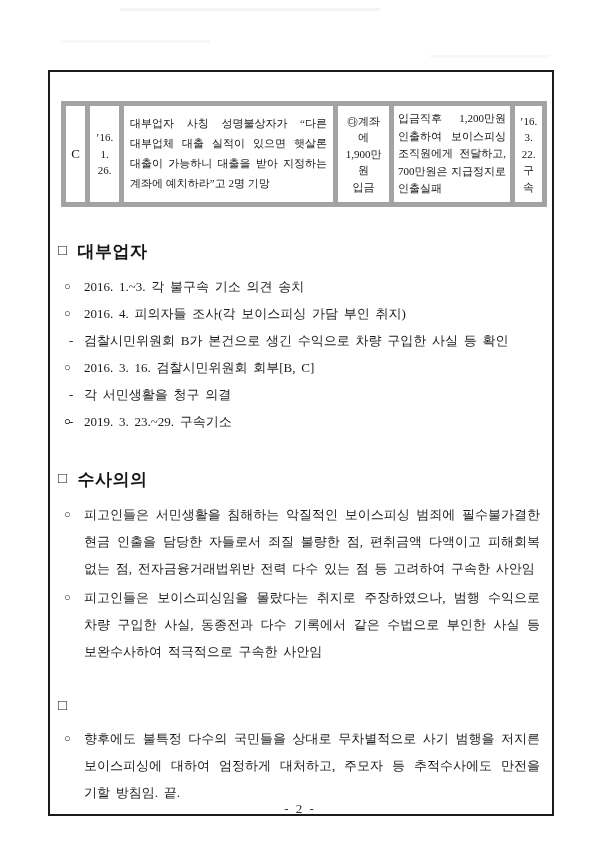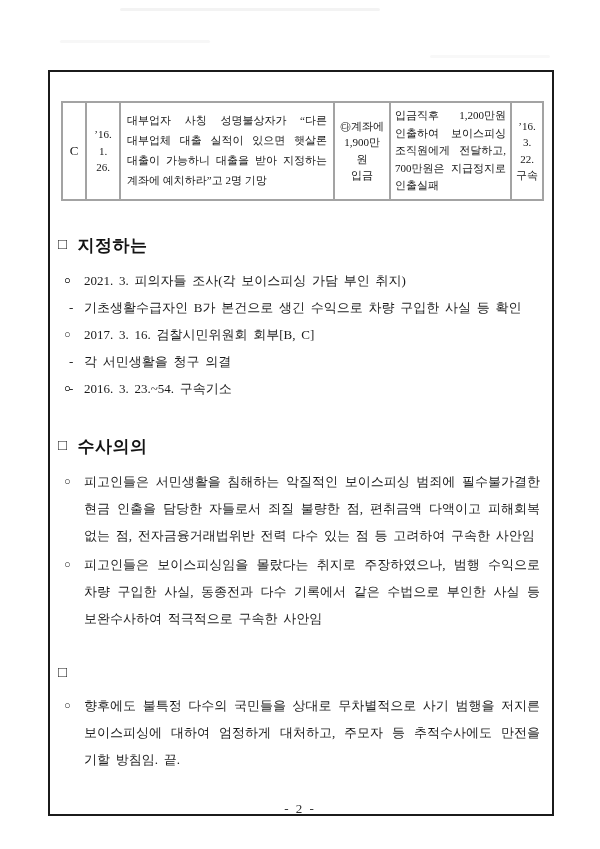--- a/index.html
+++ b/index.html
@@ -31,21 +31,21 @@
   
   .case-table {
     border-collapse: collapse;
     table-layout: fixed;
     width: 481px;
     margin: 29px 0 0 11px;
     font-size: 11px;
     color: #161616;
   }
   .case-table td {
-    border: 2px solid #a3a3a3;
+    border: 5px solid #a3a3a3;
     padding: 4px 4px;
     vertical-align: middle;
     box-sizing: border-box;
     font-family: Liberation Serif, serif;
   }
   .col-id      { width: 24px; }
   .col-date    { width: 34px; }
   .col-desc    { width: 214px; }
   .col-deposit { width: 56px; }
   .col-outcome { width: 121px; }
@@ -137,50 +137,51 @@
 3. 22.
 구속</td>
     </tr>
     </tbody>
   </table>
 
   <div class="content">
 
     <div class="heading">
       <span class="h-marker">□</span>
-      <span>지정하는</span>
-    </div>
-    <div class="item circle">
-      <span class="marker">○</span>
-    </div>
-    <div class="item circle">
-      <span class="marker">○</span>
-      <span>2021. 3. 피의자들 조사(각 보이스피싱 가담 부인 취지)</span>
+      <span>대부업자</span>
+    </div>
+    <div class="item circle">
+      <span class="marker">○</span>
+      <span>2016. 1.~3. 각 불구속 기소 의견 송치</span>
+    </div>
+    <div class="item circle">
+      <span class="marker">○</span>
+      <span>2016. 4. 피의자들 조사(각 보이스피싱 가담 부인 취지)</span>
     </div>
     <div class="item dash">
       <span class="marker">-</span>
-      <span>기초생활수급자인 B가 본건으로 생긴 수익으로 차량 구입한 사실 등 확인</span>
-    </div>
-    <div class="item circle">
-      <span class="marker">○</span>
-      <span>2017. 3. 16. 검찰시민위원회 회부[B, C]</span>
+      <span>검찰시민위원회 B가 본건으로 생긴 수익으로 차량 구입한 사실 등 확인</span>
+    </div>
+    <div class="item circle">
+      <span class="marker">○</span>
+      <span>2016. 3. 16. 검찰시민위원회 회부[B, C]</span>
     </div>
     <div class="item dash">
       <span class="marker">-</span>
       <span>각 서민생활을 청구 의결</span>
     </div>
     <div class="item dash">
       <span class="marker">-</span>
     </div>
     <div class="item circle">
       <span class="marker">○</span>
     </div>
     <div class="item circle">
       <span class="marker">○</span>
-      <span>2016. 3. 23.~54. 구속기소</span>
+      <span>2019. 3. 23.~29. 구속기소</span>
     </div>
 
     <div class="heading">
       <span class="h-marker">□</span>
       <span>수사의의</span>
     </div>
     <div class="item circle para">
       <span class="marker">○</span>
       <span>피고인들은 서민생활을 침해하는 악질적인 보이스피싱 범죄에 필수불가결한 현금 인출을 담당한 자들로서 죄질 불량한 점, 편취금액 다액이고 피해회복 없는 점, 전자금융거래법위반 전력 다수 있는 점 등 고려하여 구속한 사안임</span>
     </div>

